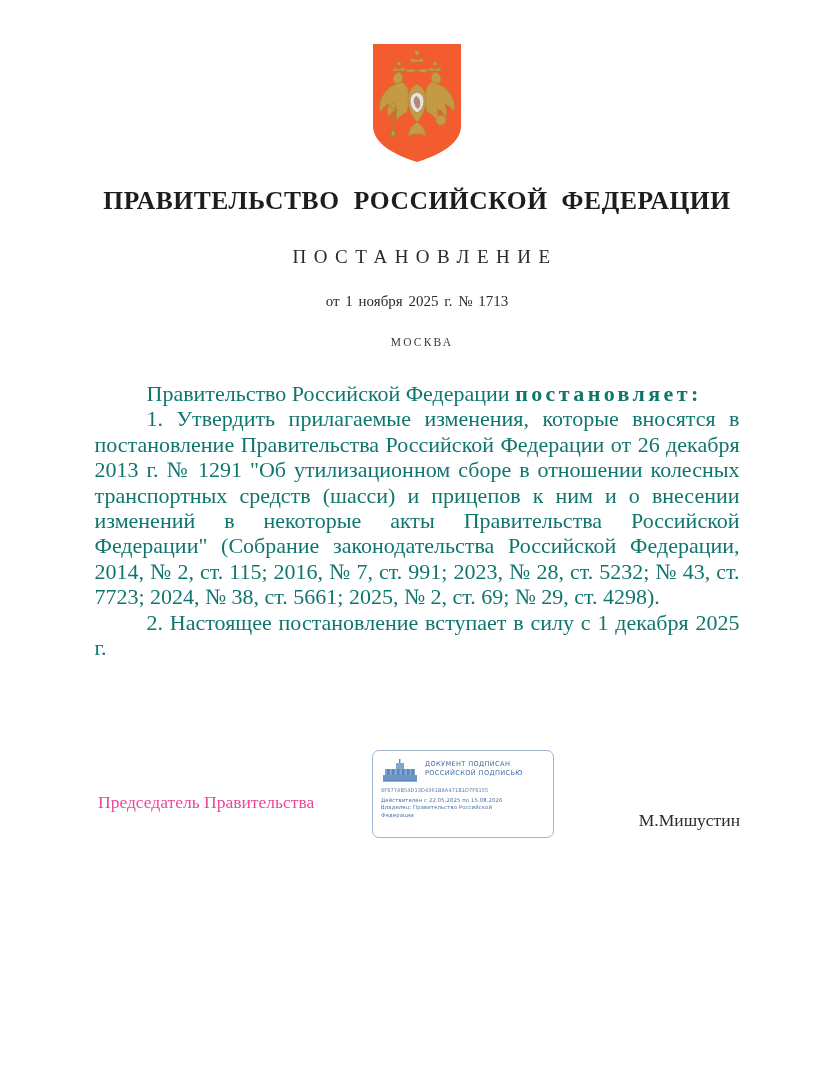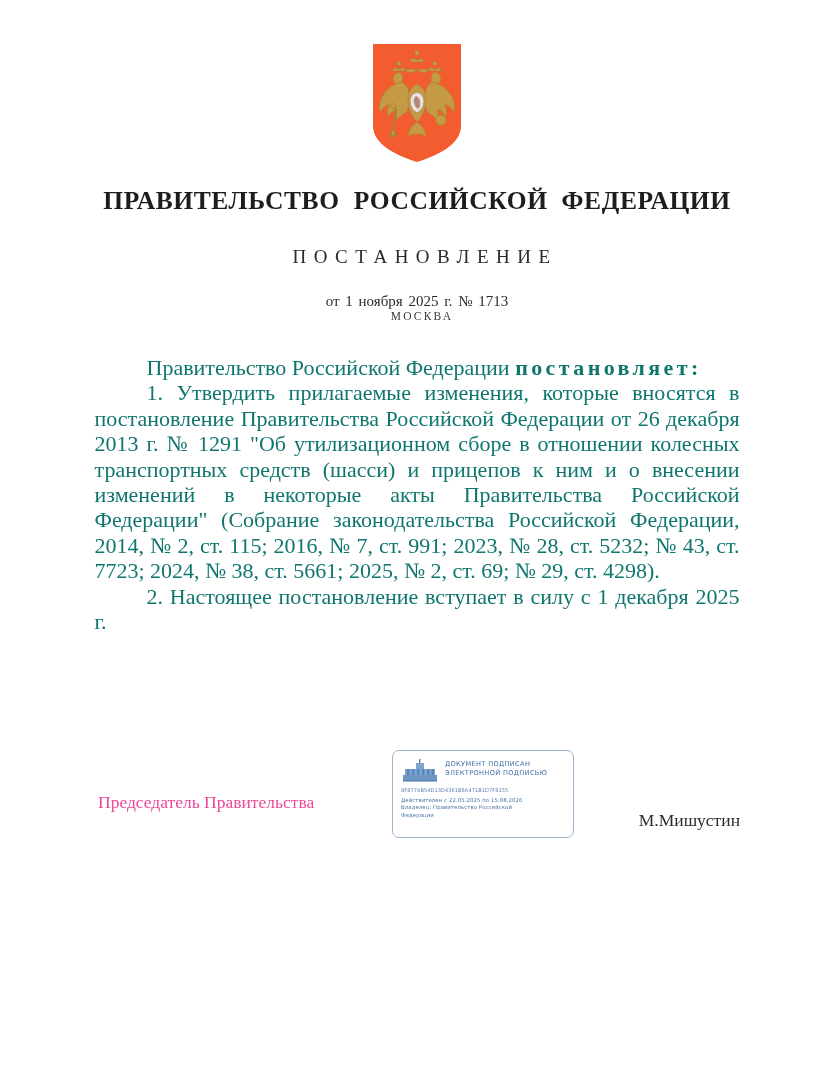--- a/index.html
+++ b/index.html
@@ -60,20 +60,21 @@
     font-size: 15px;
     color: #2b2b2b;
     margin-top: 25px;
     word-spacing: 2px;
   }
   .hdr-city {
     text-align: center;
     font-size: 11.5px;
     letter-spacing: 2.2px;
     color: #3a3a3a;
+    margin-top: 26px;
     padding-left: 10px;
   }
 
   
   .doc-title {
     margin: 70px auto 0 auto;
     width: 560px;
     text-align: center;
     font-weight: bold;
     font-size: 17.5px;
@@ -125,21 +126,21 @@
     right: 94px;
     top: 68px;
     font-size: 17.5px;
     color: #2b2b2b;
     white-space: nowrap;
   }
 
   
   .estamp {
     position: absolute;
-    left: 392px;
+    left: 372px;
     top: 8px;
     width: 182px;
     height: 88px;
     border: 1px solid #9fb4d0;
     border-radius: 7px;
     background: #ffffff;
     box-sizing: border-box;
     padding: 7px 8px 5px 8px;
     overflow: hidden;
   }
@@ -256,21 +257,21 @@
             <rect x="21" y="10" width="2.4" height="6"></rect>
             <rect x="26" y="10" width="2.4" height="6"></rect>
             <rect x="30.5" y="10" width="2.4" height="6"></rect>
           </g>
           <rect x="15" y="4" width="8" height="6" fill="#7FA6CE"></rect>
           <rect x="18" y="0" width="1.4" height="4" fill="#5B86B8"></rect>
           <rect x="2" y="21" width="34" height="1.6" fill="#5B86B8"></rect>
         </svg>
         <div class="estamp-heading">
           <span>ДОКУМЕНТ ПОДПИСАН</span>
-          <span>ЭЛЕКТРОННОЙ ПОДПИСЬЮ</span>
+          <span>РОССИЙСКОЙ ПОДПИСЬЮ</span>
         </div>
       </div>
       <div class="estamp-body">
         <div class="hashline">8F8774B54D13D4361B8A471B1D7F8155</div>
         <span class="line">Действителен с 22.05.2025 по 15.08.2026</span>
         <span class="line">Владелец: Правительство Российской</span>
         <span class="line">Федерации</span>
       </div>
     </div>
 

